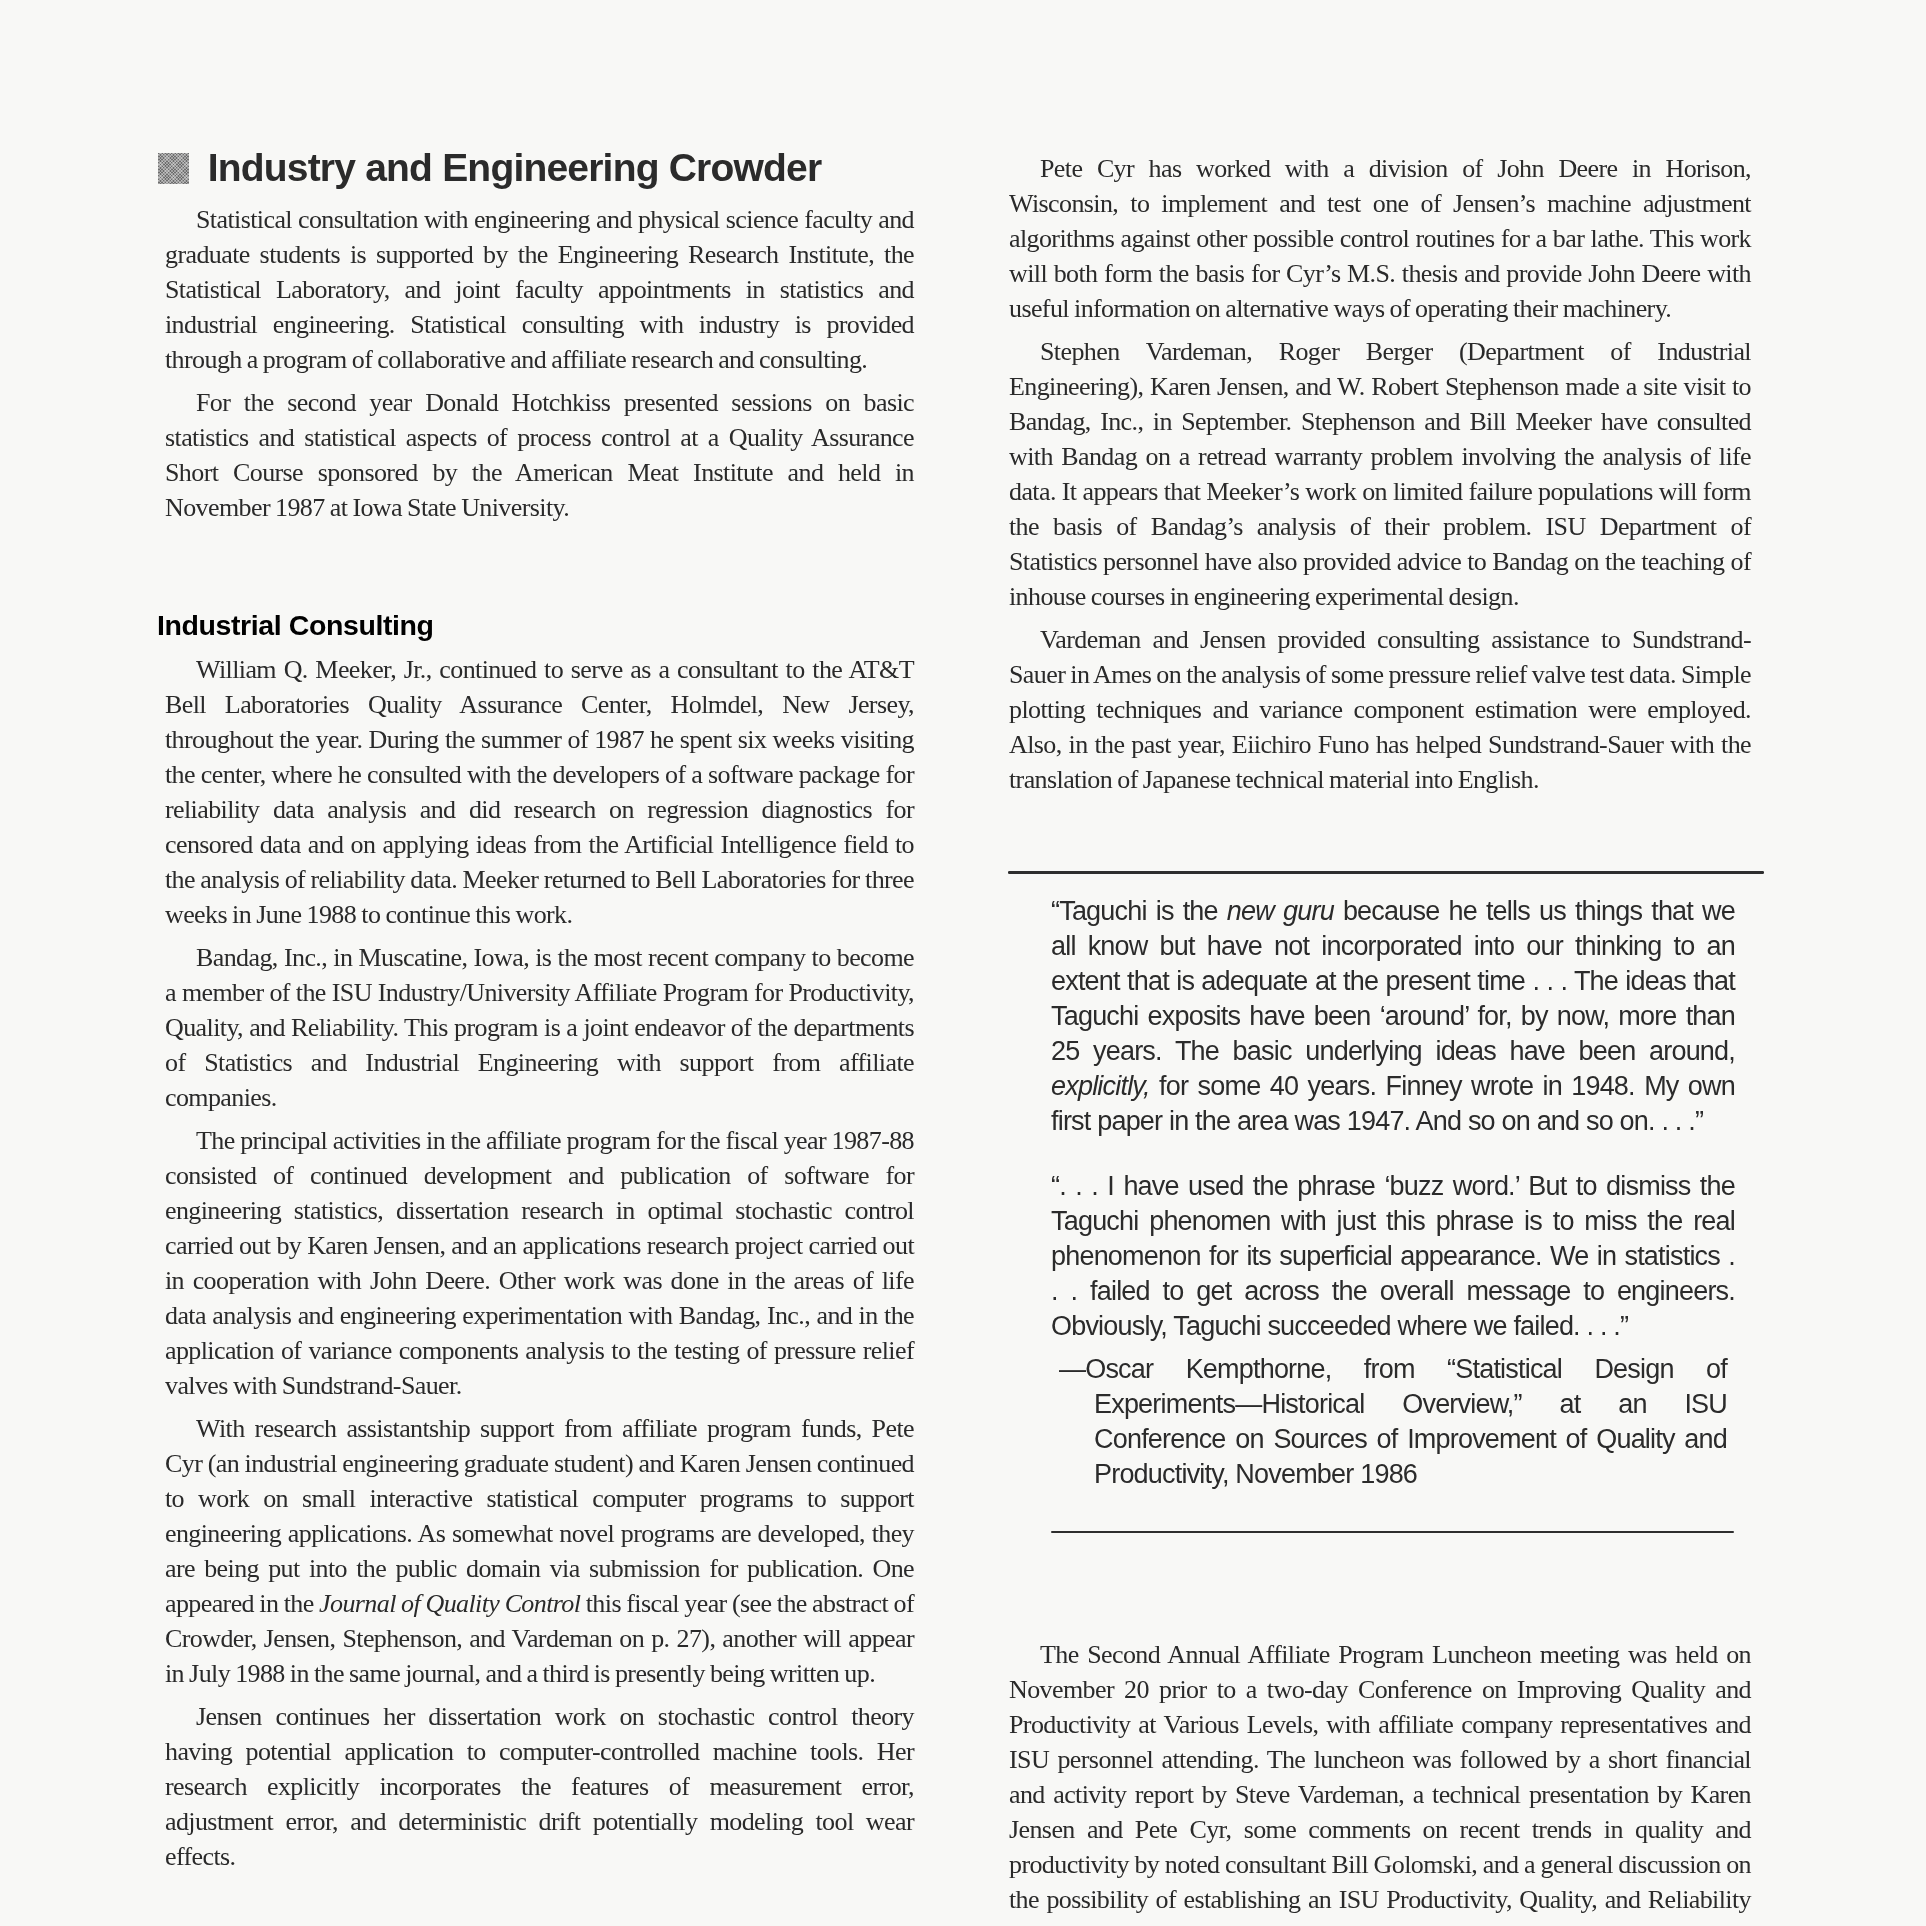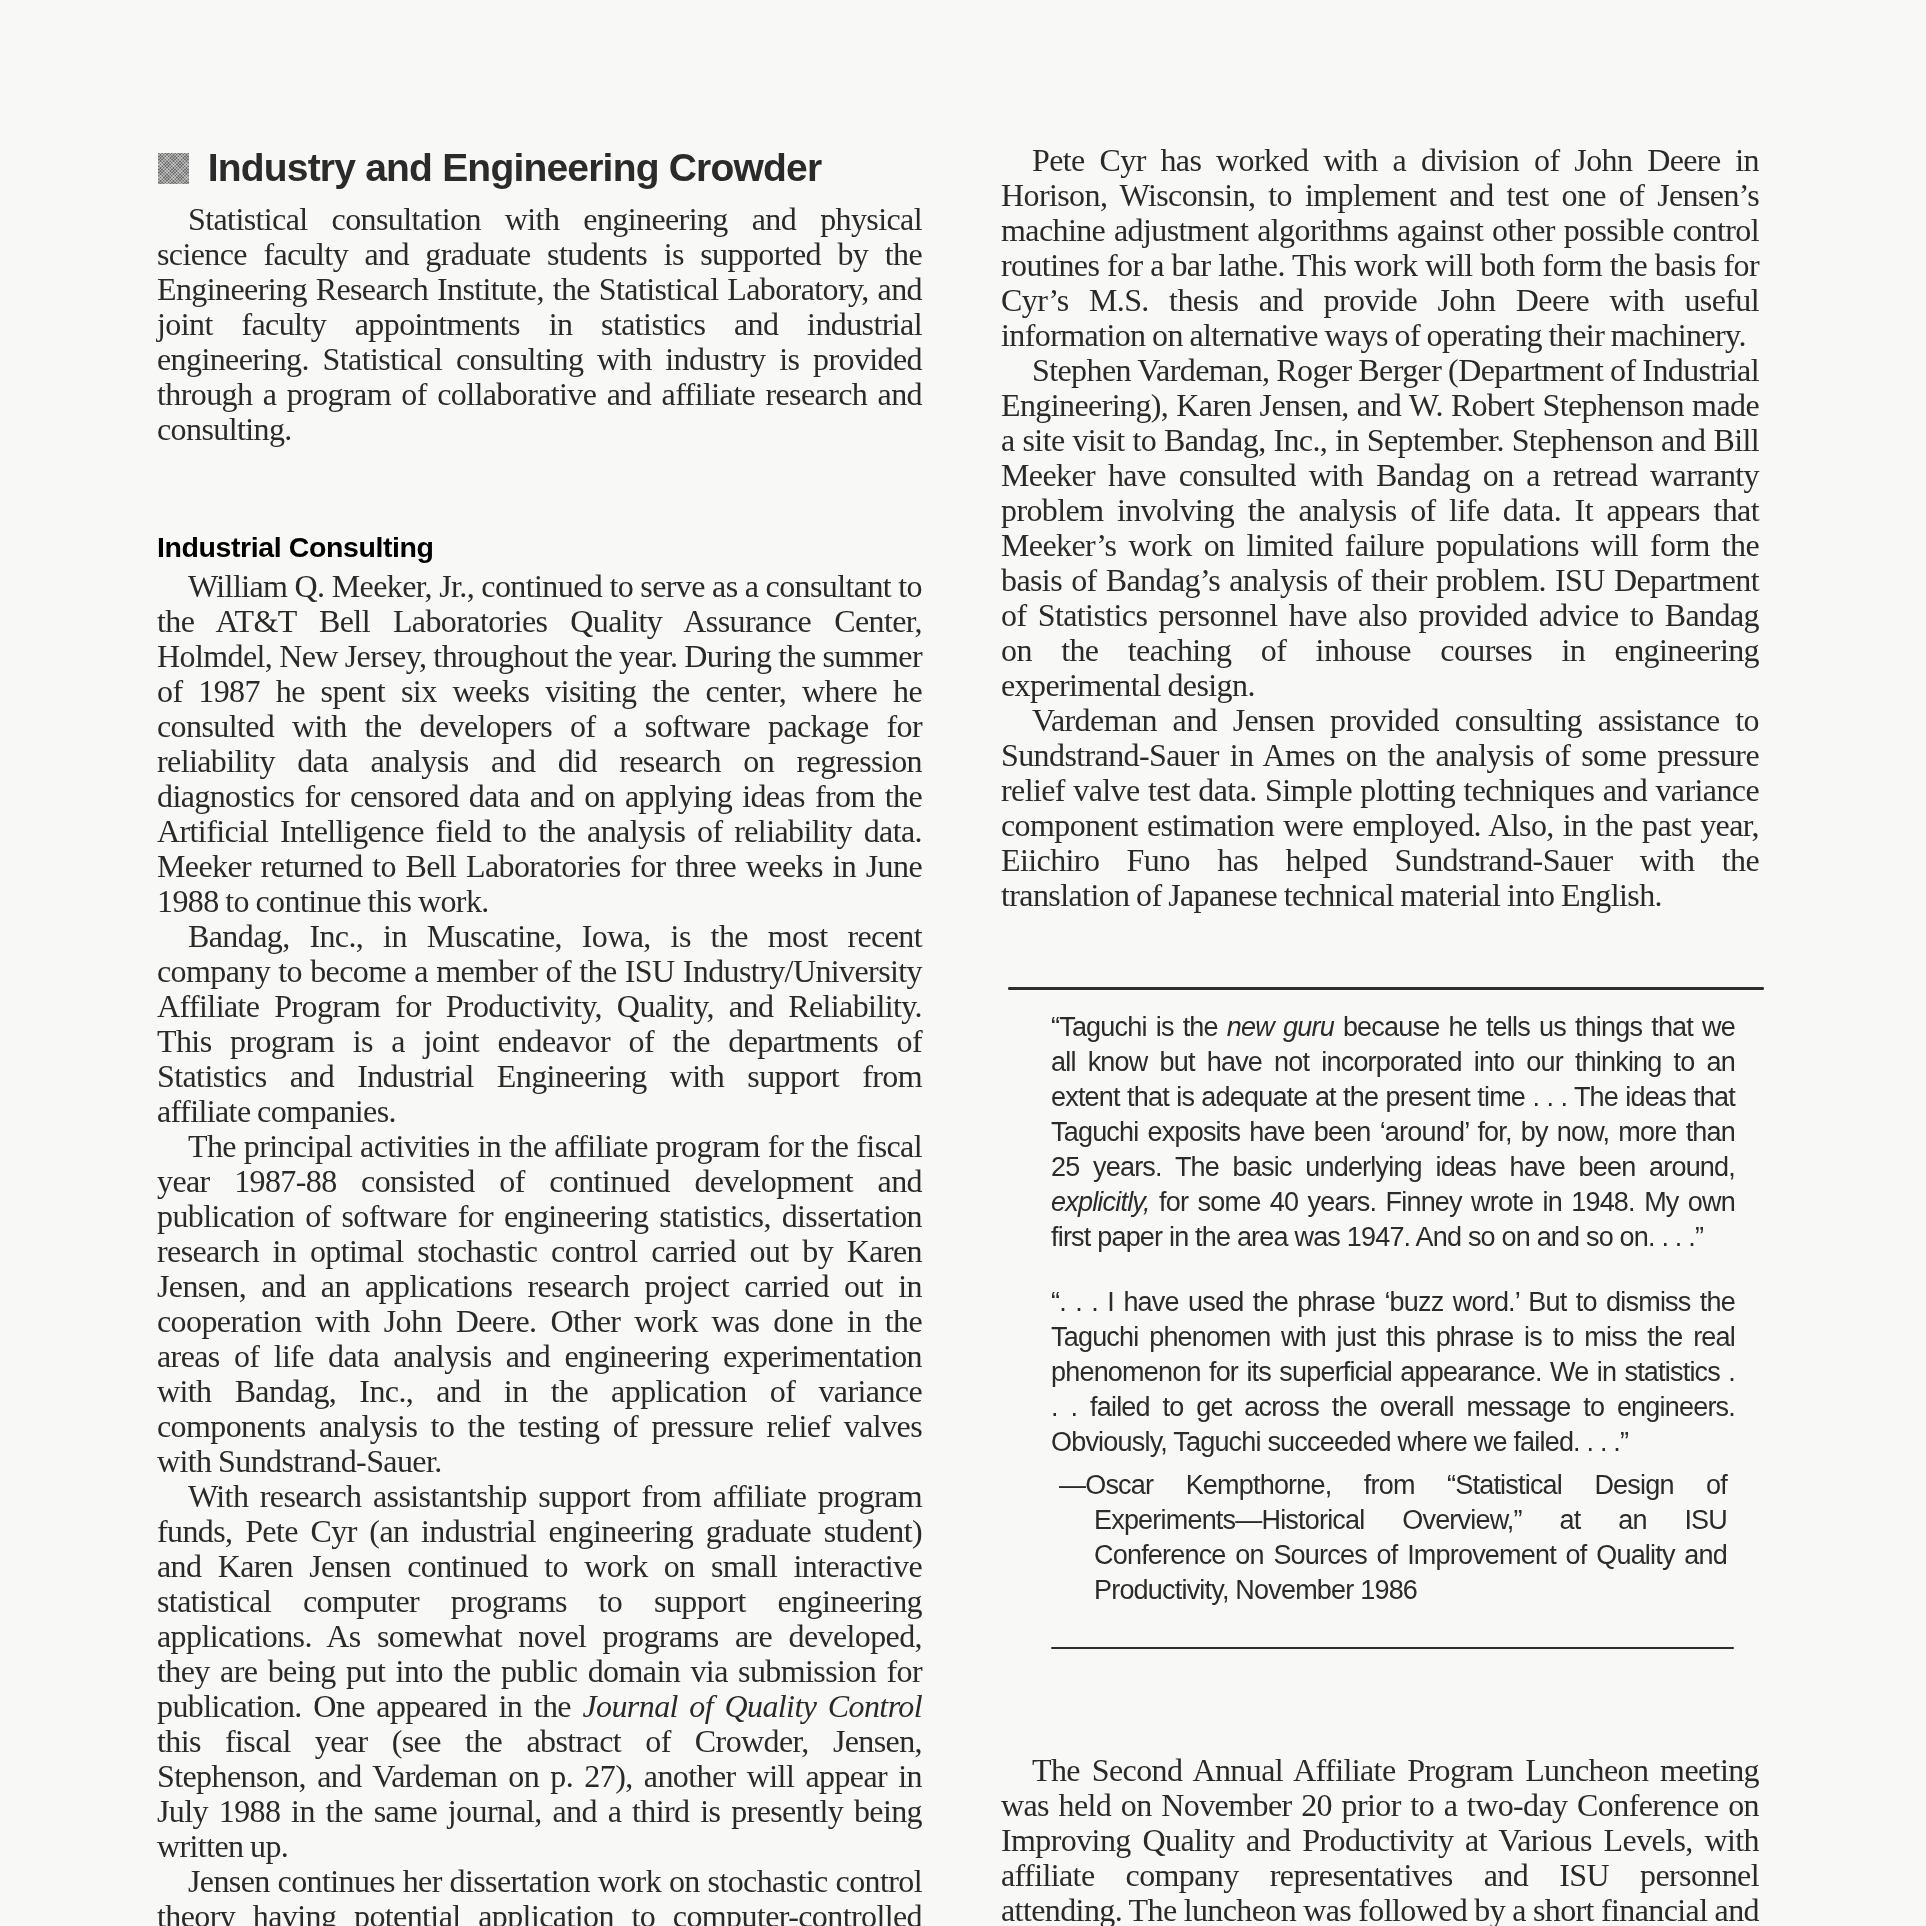--- a/index.html
+++ b/index.html
@@ -67,25 +67,25 @@
     font-family: "Liberation Sans", "DejaVu Sans", sans-serif;
     font-weight: bold;
     font-size: 28.5px;
     letter-spacing: -0.4px;
     color: #000000;
     margin: 82px 0 3.1px 0;
     line-height: 37px;
   }
 
   .body-p {
-    font-size: 32px;
+    font-size: 26px;
     line-height: 35px;
     text-align: justify;
     text-indent: 31px;
-    margin: 0;
+    margin: 8px;
     hyphens: manual;
     letter-spacing: -0.6px;
     word-spacing: -0.8px;
   }
   .body-p.first {
     text-indent: 31px;
   }
   .body-p em {
     font-style: italic;
   }
@@ -138,20 +138,21 @@
 
 <div class="page">
 
   <div class="col-left">
     <div class="section-heading">
       <span class="heading-marker"></span>
       <span class="heading-text">Industry and Engineering Crowder</span>
     </div>
 
     <p class="body-p first">Statistical consultation with engineering and physical science faculty and graduate students is supported by the Engineering Research Institute, the Statistical Laboratory, and joint faculty appointments in statistics and industrial engineering. Statistical consulting with industry is provided through a program of collaborative and affiliate research and consulting.</p>
+    <p class="body-p">For the second year Donald Hotchkiss presented sessions on basic statistics and statistical aspects of process control at a Quality Assurance Short Course sponsored by the American Meat Institute and held in November 1987 at Iowa State University.</p>
 
     <div class="subheading">Industrial Consulting</div>
 
     <p class="body-p">William Q. Meeker, Jr., continued to serve as a consultant to the AT&amp;T Bell Laboratories Quality Assurance Center, Holmdel, New Jersey, throughout the year. During the summer of 1987 he spent six weeks visiting the center, where he consulted with the developers of a software package for reliability data analysis and did research on regression diagnostics for censored data and on applying ideas from the Artificial Intelligence field to the analysis of reliability data. Meeker returned to Bell Laboratories for three weeks in June 1988 to continue this work.</p>
     <p class="body-p">Bandag, Inc., in Muscatine, Iowa, is the most recent company to become a member of the ISU Industry/University Affiliate Program for Productivity, Quality, and Reliability. This program is a joint endeavor of the departments of Statistics and Industrial Engineering with support from affiliate companies.</p>
     <p class="body-p">The principal activities in the affiliate program for the fiscal year 1987-88 consisted of continued development and publication of software for engineering statistics, dissertation research in optimal stochastic control carried out by Karen Jensen, and an applications research project carried out in cooperation with John Deere. Other work was done in the areas of life data analysis and engineering experimentation with Bandag, Inc., and in the application of variance components analysis to the testing of pressure relief valves with Sundstrand-Sauer.</p>
 
     <p class="body-p"><span>With research assistantship support from affiliate program funds, Pete Cyr (an industrial engineering graduate student) and Karen Jensen continued to work on small interactive statistical computer programs to support engineering applications. As somewhat novel programs are developed, they are being put into the public domain via submission for publication. One appeared in the </span><em>Journal of Quality Control</em><span> this fiscal year (see the abstract of Crowder, Jensen, Stephenson, and Vardeman on p. 27), another will appear in July 1988 in the same journal, and a third is presently being written up.</span></p>
 
     <p class="body-p">Jensen continues her dissertation work on stochastic control theory having potential application to computer-controlled machine tools. Her research explicitly incorporates the features of measurement error, adjustment error, and deterministic drift potentially modeling tool wear effects.</p>

